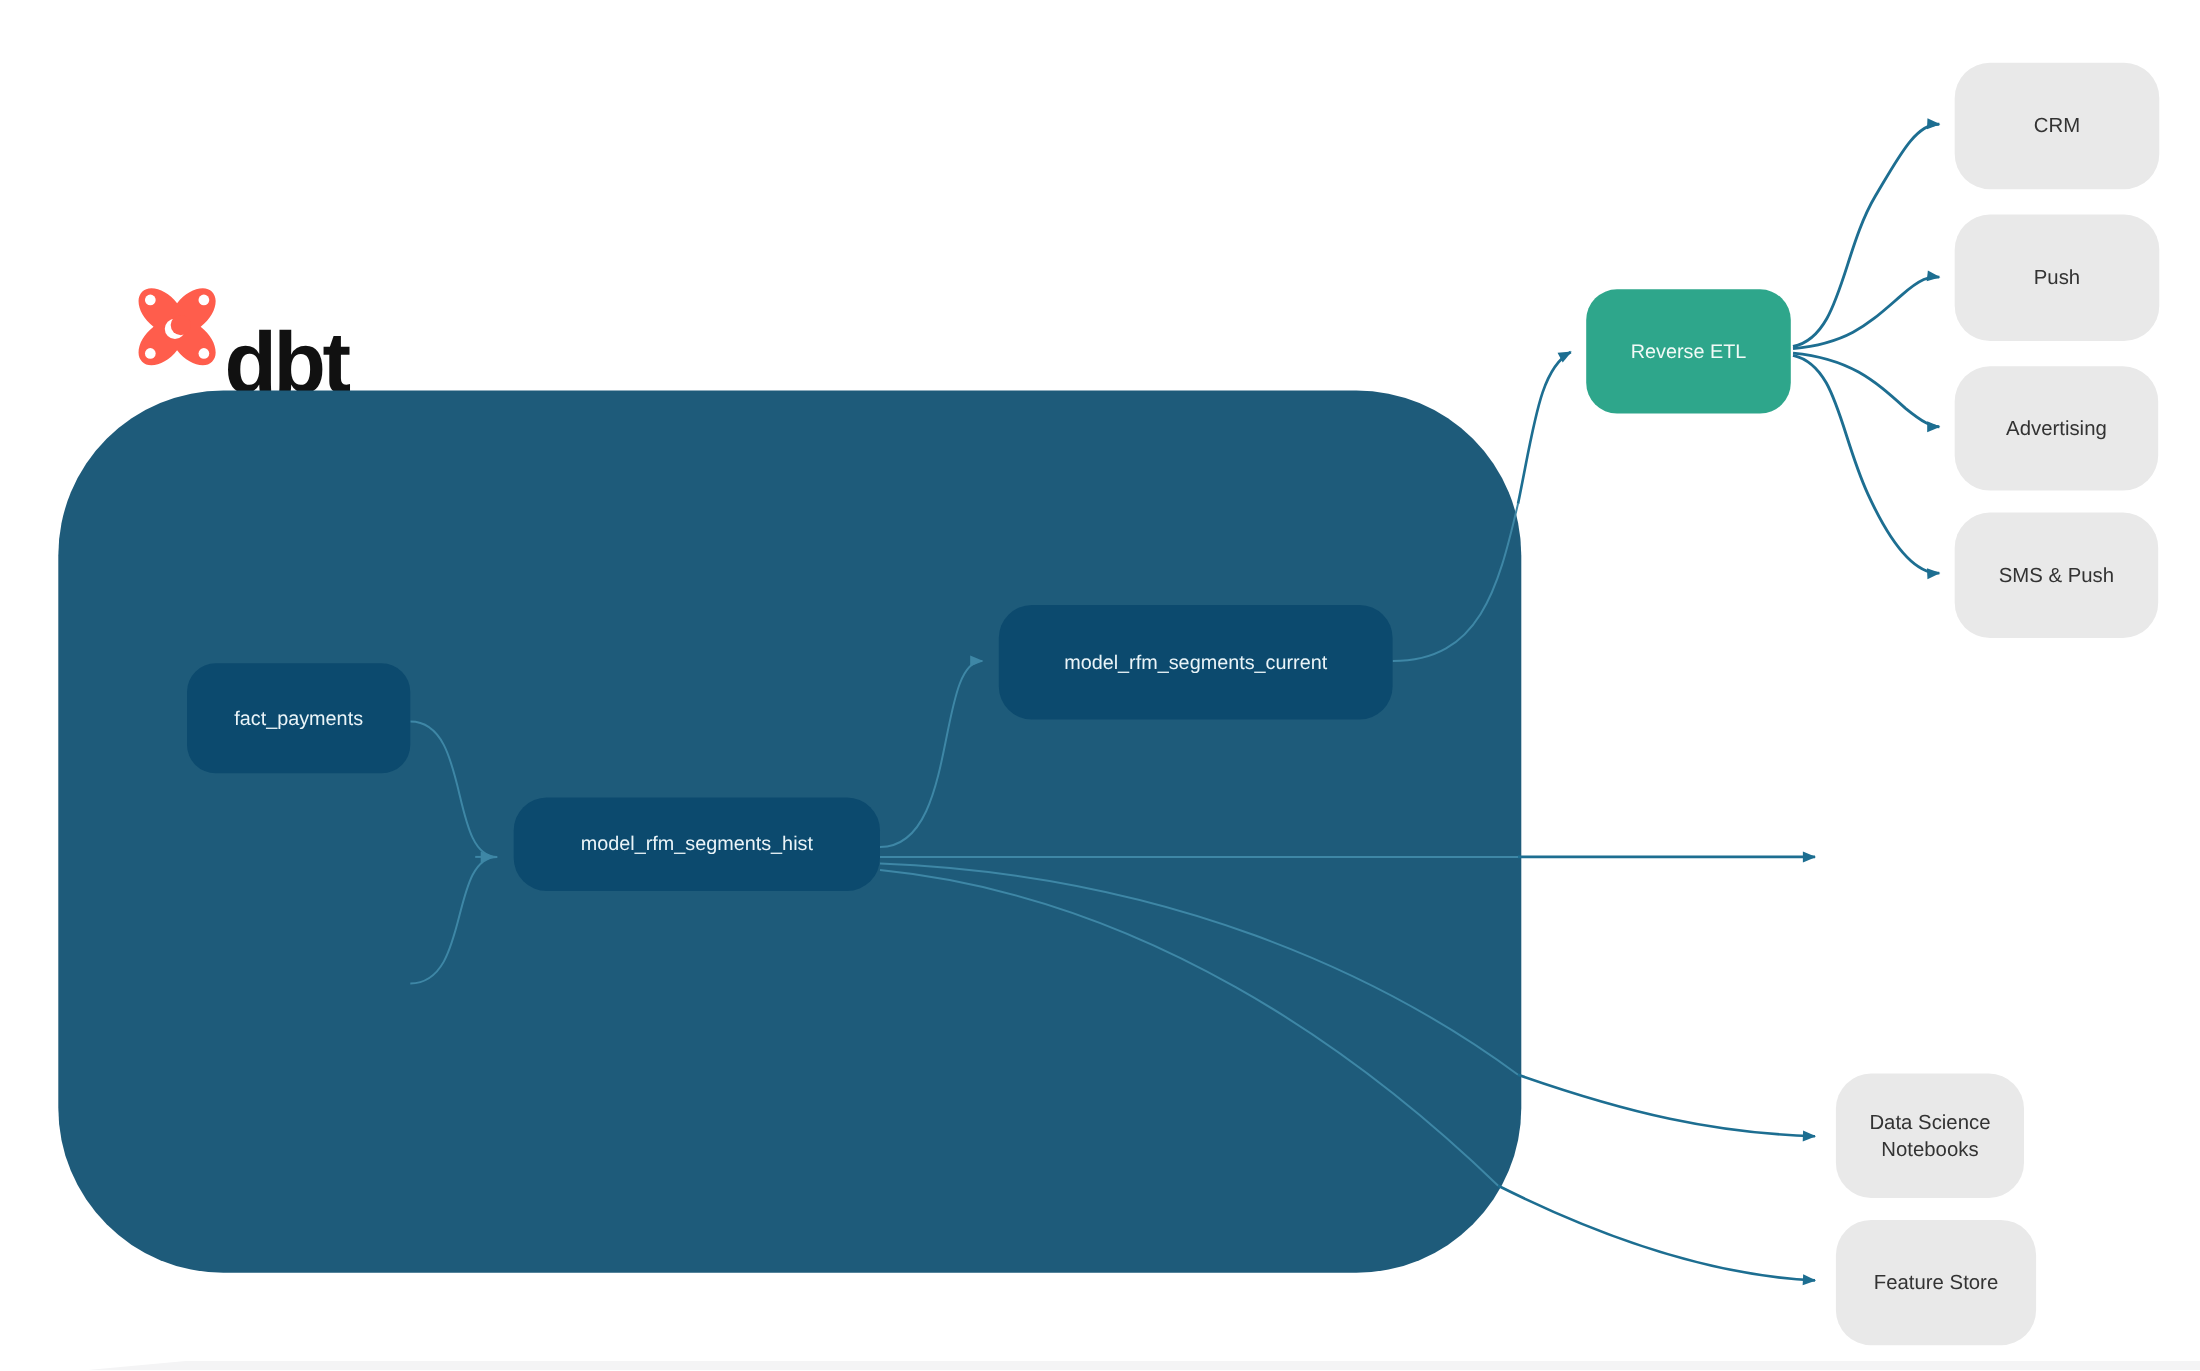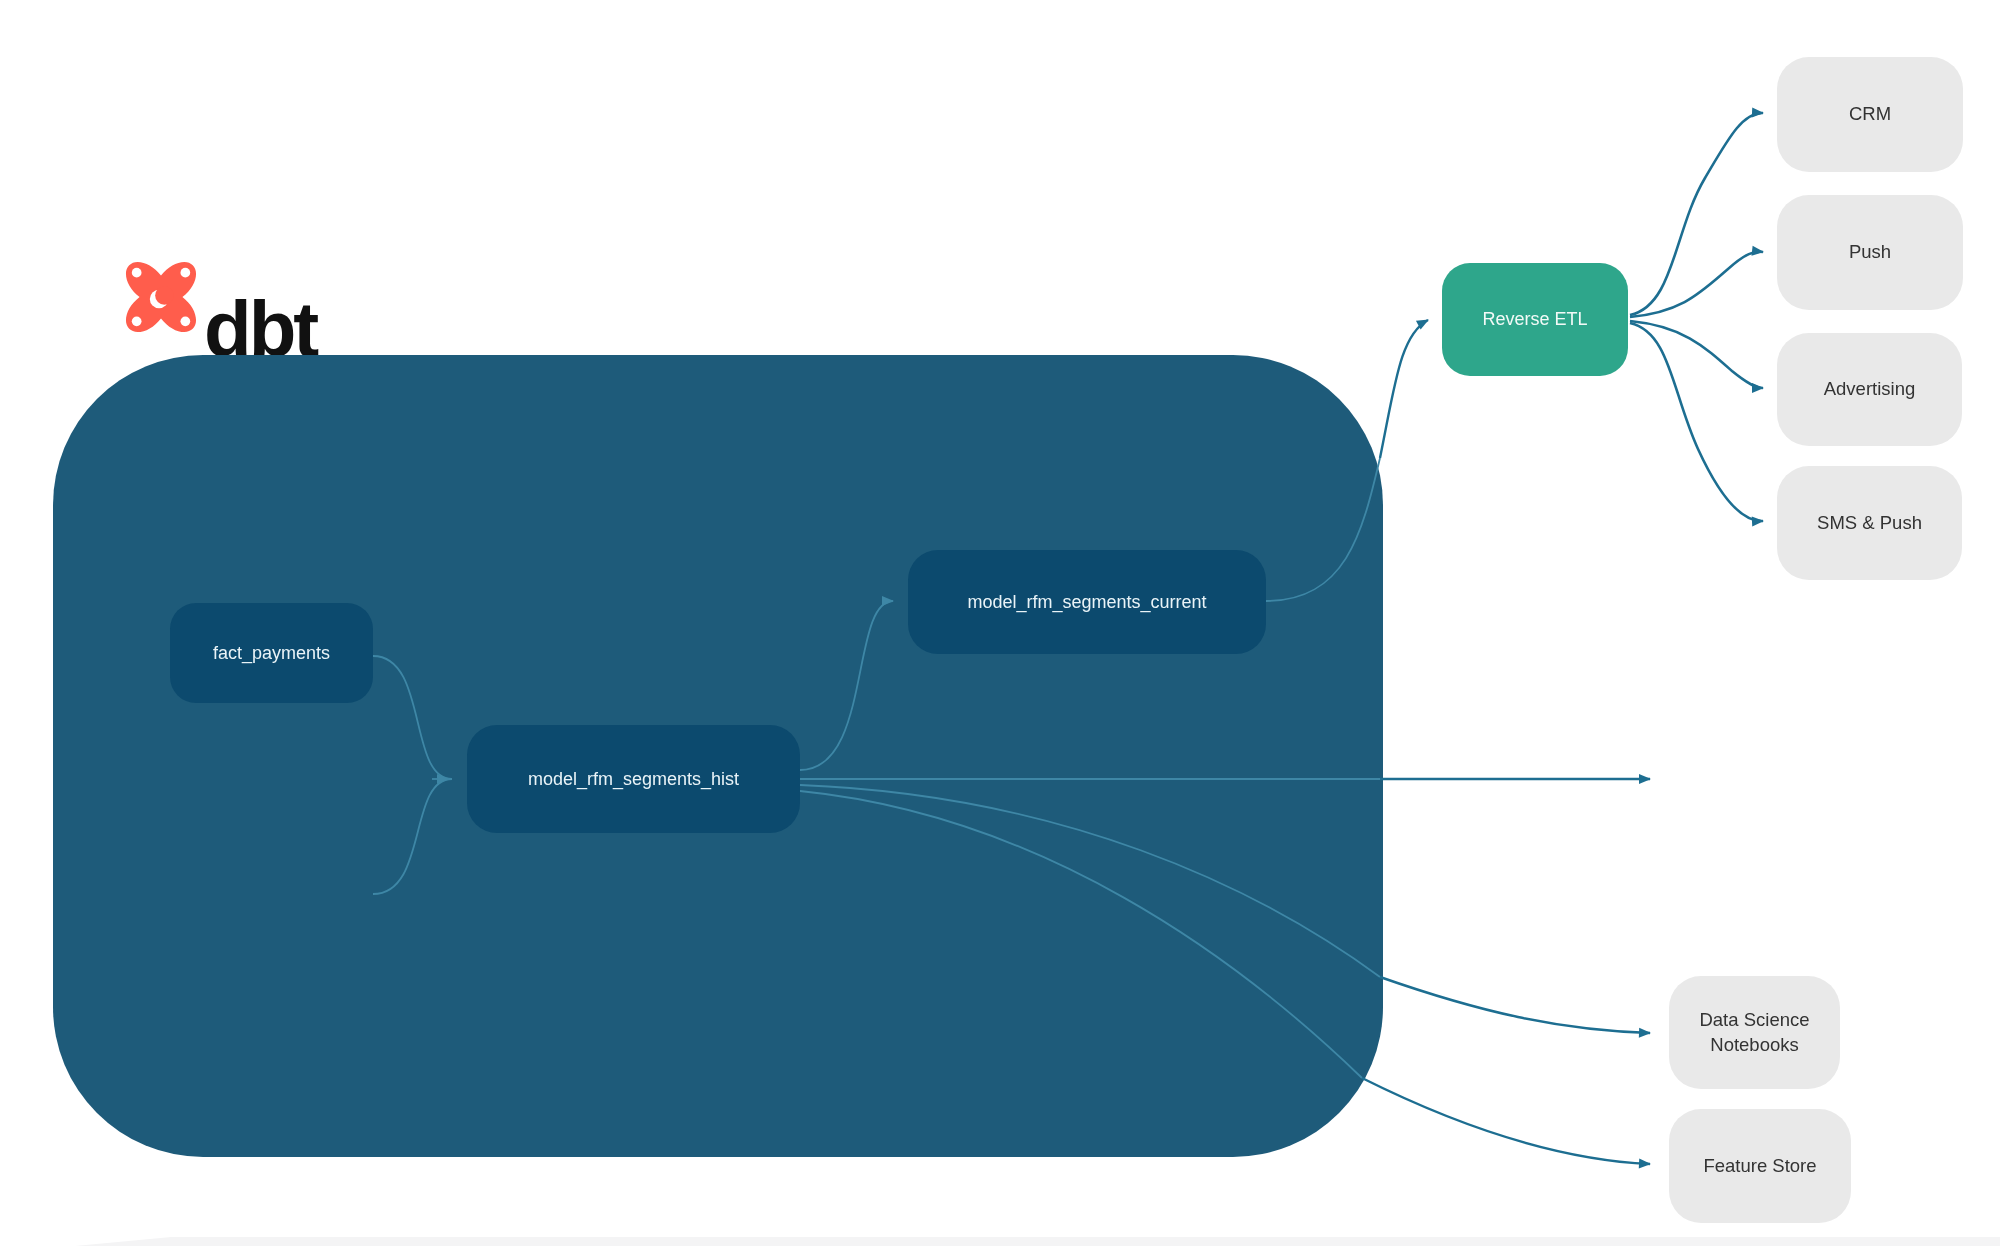--- a/index.html
+++ b/index.html
@@ -28,21 +28,21 @@
   }
   .node-etl{
     background:#2EA68B;color:#F2FAF7;border-radius:28px;font-size:18px;
   }
   .node-dest{
     background:#E9E9E9;color:#333333;border-radius:32px;font-size:18.5px;
     padding:0 26px;line-height:1.35;
   }
   .n-fact{left:170px;top:603px;width:203px;height:100px;}
   .n-dim{left:170px;top:843px;width:203px;height:102px;}
-  .n-hist{left:467px;top:725px;width:333px;height:108px;border-radius:30px;}
+  .n-hist{left:467px;top:725px;width:333px;height:85px;border-radius:30px;}
   .n-current{left:908px;top:550px;width:358px;height:104px;border-radius:30px;}
   .n-retl{left:1442px;top:263px;width:186px;height:113px;}
   .n-crm{left:1777px;top:57px;width:186px;height:115px;}
   .n-email{left:1777px;top:195px;width:186px;height:115px;}
   .n-adv{left:1777px;top:333px;width:185px;height:113px;}
   .n-sms{left:1777px;top:466px;width:185px;height:114px;}
   .n-bi{left:1670px;top:722px;width:181px;height:115px;}
   .n-dsn{left:1669px;top:976px;width:171px;height:113px;}
   .n-fs{left:1669px;top:1109px;width:182px;height:114px;}
   

